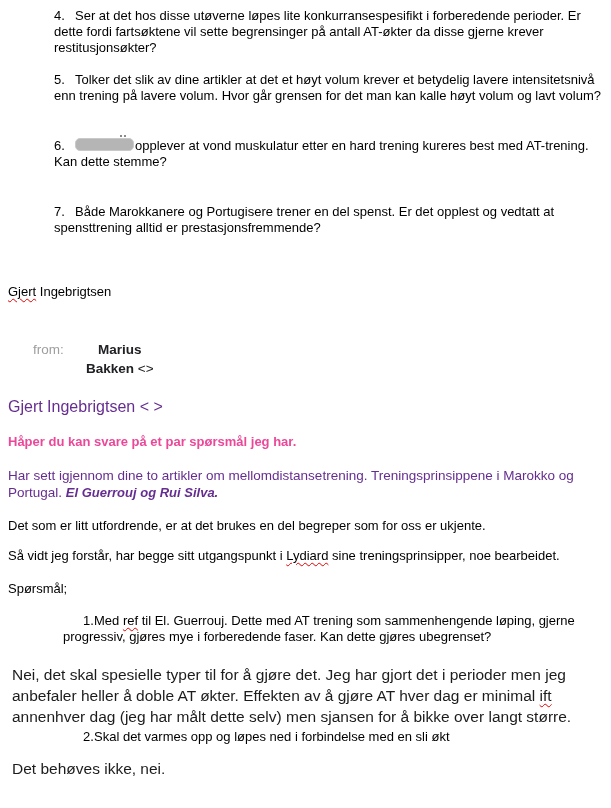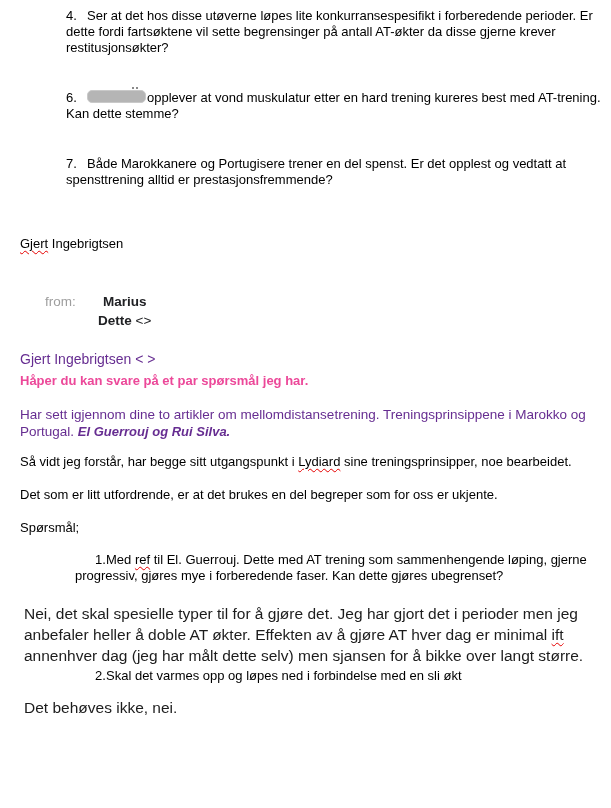--- a/index.html
+++ b/index.html
@@ -5,21 +5,21 @@
   html,body{margin:0;padding:0;background:#ffffff;}
   .page{
     position:relative;
     width:611px;
     height:808px;
     overflow:hidden;
     background:#ffffff;
     font-family:"Liberation Sans","DejaVu Sans",sans-serif;
     color:#000000;
     box-sizing:border-box;
-    padding:8px 5px 0 20px;
+    padding:8px 5px 0 8px;
   }
   
   .q-top{
     margin:0 0 16px 46px;
     font-size:13px;
     line-height:16px;
     color:#000;
   }
   .q-top.gap-lg{margin-bottom:20px;margin-top:34px;}
   .qnum{display:inline-block;width:21px;}
@@ -58,22 +58,22 @@
   .from-block{
     margin:40px 0 12px 25px;
     font-size:13.5px;line-height:19px;
     display:flex;
   }
   .from-label{color:#9e9e9e;width:53px;flex:0 0 53px;}
   .from-name{color:#202124;font-weight:bold;text-align:center;}
   .from-brackets{font-weight:normal;color:#202124;}
   
   .purple-header{
-    margin:19px 0 3px 0;
-    font-size:14px;line-height:20px;
+    margin:19px 0 16px 0;
+    font-size:16px;line-height:20px;
     color:#662d91;
   }
   .purple-bold{
     margin:0;
     font-size:13px;line-height:17px;
     font-weight:bold;
     color:#ec4899;
   }
   .purple-para{
     margin:17px 0 0 0;
@@ -103,41 +103,42 @@
   .answer.last{margin-top:13px;}
   .q-bottom.q2{margin-top:2px;}
 </style>
 </head>
 <body>
 
 <div class="page">
 
   <p class="q-top"><span class="qnum">4.</span><span>Ser at det hos disse utøverne løpes lite konkurransespesifikt i forberedende perioder. Er dette fordi fartsøktene vil sette begrensinger på antall AT-økter da disse gjerne krever restitusjonsøkter?</span></p>
 
+  <p class="q-top"><span class="qnum">5.</span><span>Tolker det slik av dine artikler at det et høyt volum krever et betydelig lavere intensitetsnivå enn trening på lavere volum. Hvor går grensen for det man kan kalle høyt volum og lavt volum?</span></p>
 
   <p class="q-top gap-lg"><span class="qnum">6.</span><span class="redaction"></span><span>opplever at vond muskulatur etter en hard trening kureres best med AT-trening. Kan dette stemme?</span></p>
 
   <p class="q-top gap-lg"><span class="qnum">7.</span><span>Både Marokkanere og Portugisere trener en del spenst. Er det opplest og vedtatt at spensttrening alltid er prestasjonsfremmende?</span></p>
 
 
   <p class="signature"><span class="sp">Gjert</span><span> Ingebrigtsen</span></p>
 
   <div class="from-block">
     <span class="from-label">from:</span>
-    <span class="from-name"><span>Marius</span><br><span>Dette</span> <span class="from-brackets">&lt;&gt;</span></span>
+    <span class="from-name"><span>Marius</span><br><span>Bakken</span> <span class="from-brackets">&lt;&gt;</span></span>
   </div>
 
   <div class="purple-header">Gjert Ingebrigtsen &lt; &gt;</div>
   <div class="purple-bold">Håper du kan svare på et par spørsmål jeg har.</div>
 
   <p class="purple-para"><span>Har sett igjennom dine to artikler om mellomdistansetrening. Treningsprinsippene i Marokko og Portugal.</span> <span class="purple-names">El Guerrouj og Rui Silva.</span></p>
 
+  <p class="body-para gap">Det som er litt utfordrende, er at det brukes en del begreper som for oss er ukjente.</p>
+
   <p class="body-para"><span>Så vidt jeg forstår, har begge sitt utgangspunkt i </span><span class="sp">Lydiard</span><span> sine treningsprinsipper, noe bearbeidet.</span></p>
-
-  <p class="body-para gap">Det som er litt utfordrende, er at det brukes en del begreper som for oss er ukjente.</p>
 
   <p class="body-para gap">Spørsmål;</p>
 
   <p class="q-bottom"><span class="qnum">1.</span><span>Med </span><span class="sp">ref</span><span> til El. Guerrouj. Dette med AT trening som sammenhengende løping, gjerne progressiv, gjøres mye i forberedende faser. Kan dette gjøres ubegrenset?</span></p>
 
   <p class="answer"><span>Nei, det skal spesielle typer til for å gjøre det. Jeg har gjort det i perioder men jeg anbefaler heller å doble AT økter. Effekten av å gjøre AT hver dag er minimal </span><span class="sp">ift</span><span> annenhver dag (jeg har målt dette selv) men sjansen for å bikke over langt større.</span></p>
 
   <p class="q-bottom q2"><span class="qnum">2.</span><span>Skal det varmes opp og løpes ned i forbindelse med en sli økt</span></p>
 
   <p class="answer last">Det behøves ikke, nei.</p>

